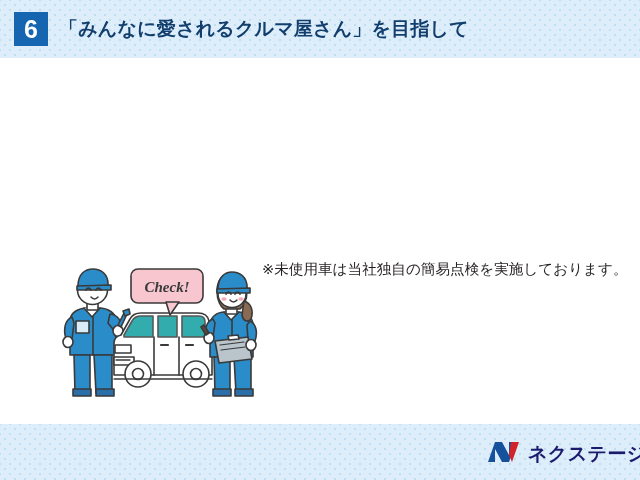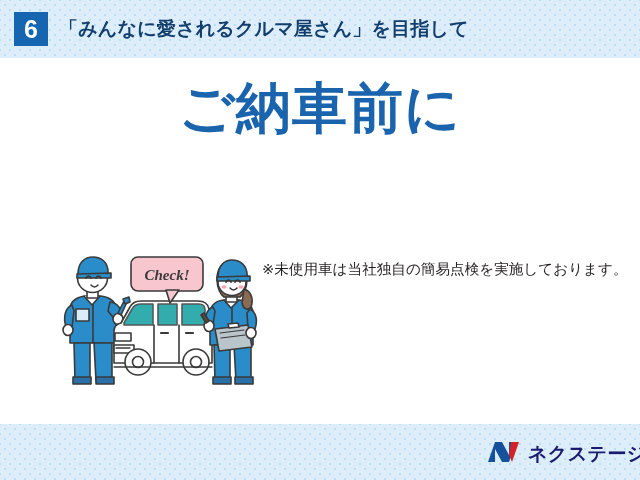--- a/index.html
+++ b/index.html
@@ -125,21 +125,21 @@
     font-size: 14.6px;
     line-height: 1.6;
     white-space: nowrap;
     font-weight: normal;
     margin-top: 2px;
   }
 
   
   #illustration {
     position: absolute;
-    top: 189px;
+    top: 201px;
     left: 58px;
     width: 205px;
     height: 140px;
   }
   #illustration svg { display: block; }
 
   
   #footer-logo {
     position: absolute;
     top: 441px;
@@ -166,21 +166,20 @@
   <div id="band-top" class="dot-band"></div>
 
   <div id="header">
     <div id="step-badge">6</div>
     <div id="header-title">「みんなに愛されるクルマ屋さん」を目指して</div>
   </div>
 
   <div id="content">
 
     <div id="headline">
-      <span class="hl-line hl-line-1">ご納車前に</span>
     </div>
 
     <div id="illustration">
       <svg width="205" height="140" viewBox="0 0 205 140" xmlns="http://www.w3.org/2000/svg">
         <g stroke="#3a3a3a" stroke-width="1.6" stroke-linejoin="round" stroke-linecap="round">
 
           <g>
 
             <path d="M12 62 C12 54, 20 49, 29 49 L41 49 C50 49, 58 54, 58 62 L58 96 L12 96 Z" fill="#2a8cc8"></path>
 

